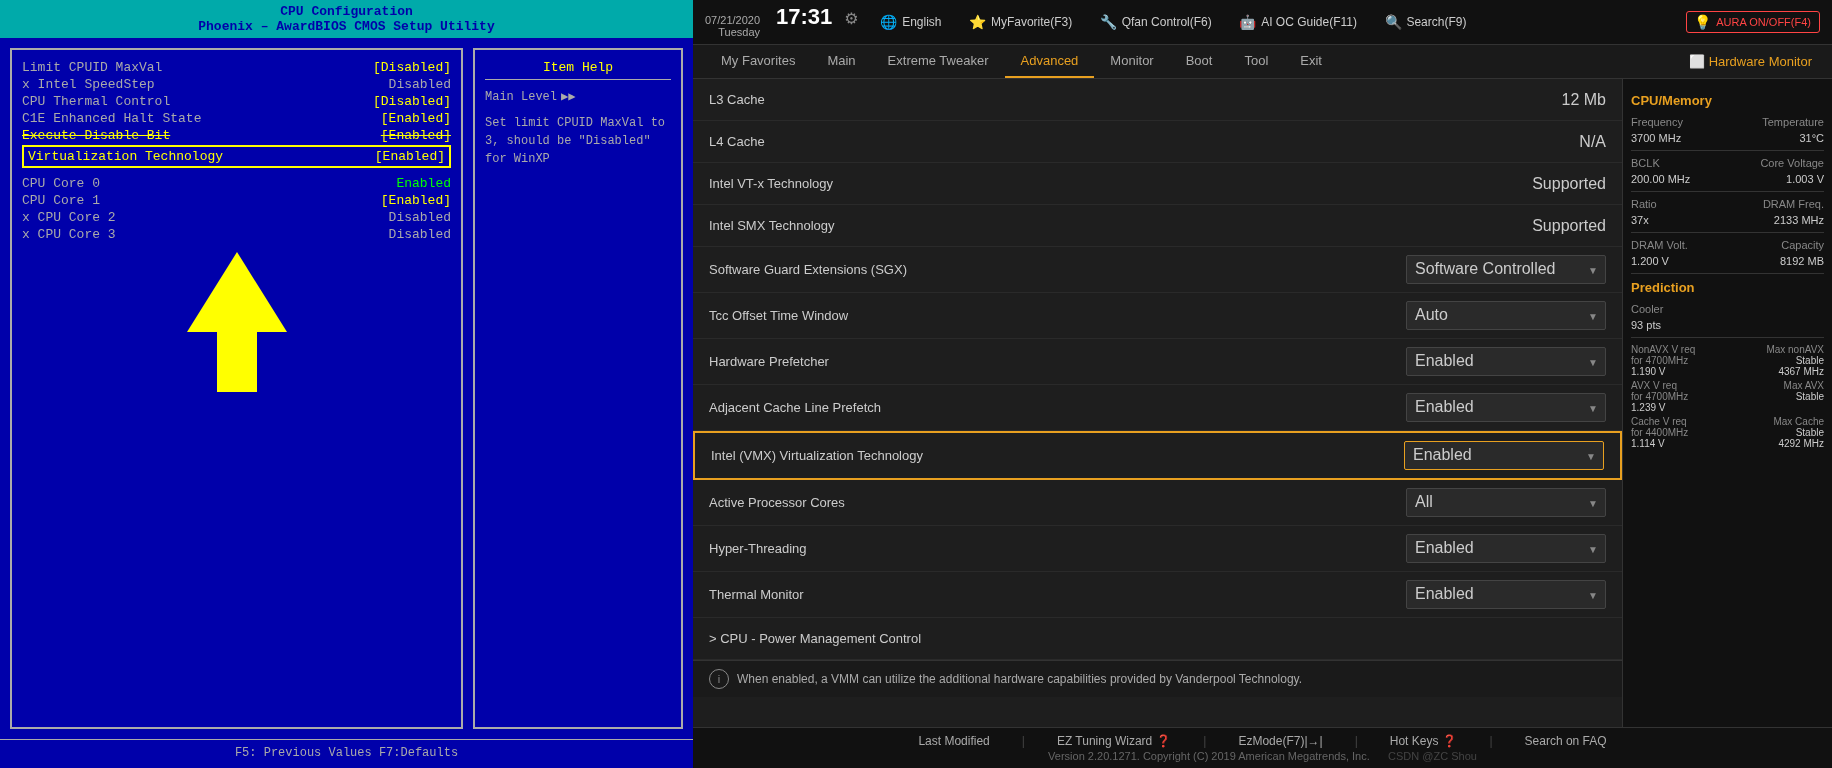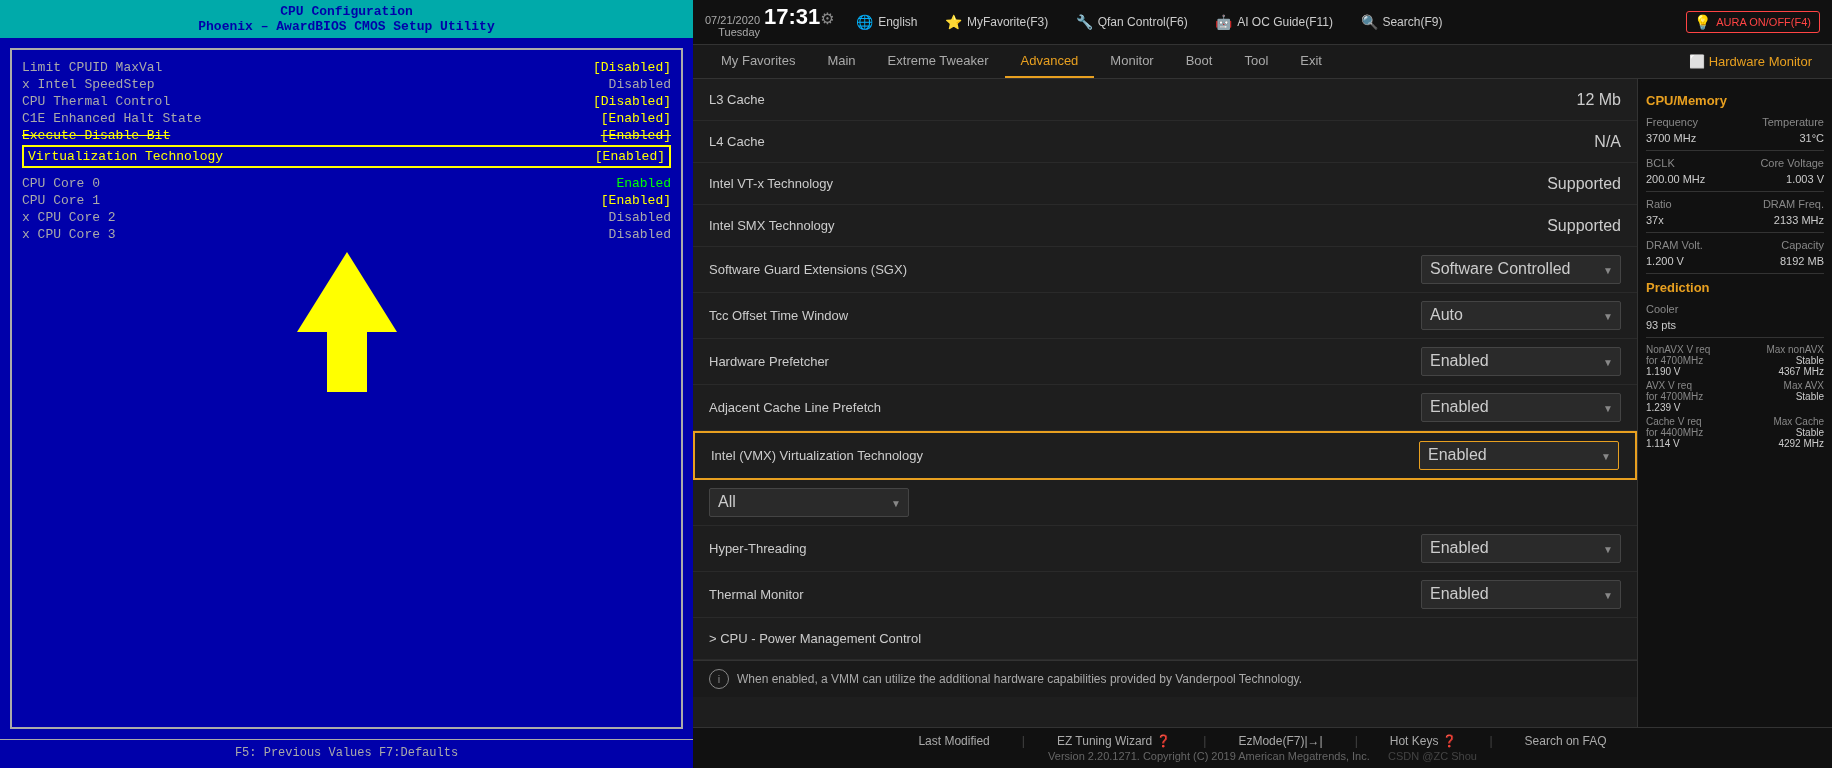--- a/index.html
+++ b/index.html
@@ -253,21 +253,21 @@
       right: 8px;
       top: 50%;
       transform: translateY(-50%);
       color: #888;
       pointer-events: none;
       font-size: 10px;
     }
 
     
     .hw-sidebar {
-      width: 195px;
+      width: 210px;
       background: #111111;
       border-left: 1px solid #333;
       padding: 10px 8px;
       overflow-y: auto;
       flex-shrink: 0;
     }
     .hw-section-title {
       color: #e8a020;
       font-size: 13px;
       font-weight: bold;
@@ -404,32 +404,42 @@
         <span class="val-disabled">Disabled</span>
       </div>
 
       <div class="arrow-container">
         <div class="arrow-wrapper">
           <div class="arrow-up"></div>
           <div class="arrow-shaft"></div>
         </div>
       </div>
     </div>
+    <div class="bios-right-col">
+      <div class="bios-right-title">Item Help</div>
+      <div class="bios-right-text">
+        <div style="display:flex; align-items:center; gap:4px; margin-bottom:8px;">
+          <span>Main Level</span>
+          <span>▶▶</span>
+        </div>
+        <div>Set limit CPUID MaxVal to 3, should be "Disabled" for WinXP</div>
+      </div>
+    </div>
   </div>
   <div class="bios-footer">
     <div class="bios-footer-row">
       <span>F5: Previous Values                    F7:Defaults</span>
     </div>
   </div>
 </div>
 
 <div id="uefi-bios">
 
   <div class="uefi-topbar">
-    <div style="display:flex; align-items:baseline; gap:0;">
+    <div style="display:flex; align-items:baseline; gap:12px;">
       <div class="uefi-datetime">
         <div class="uefi-date">07/21/2020</div>
         <div class="uefi-date">Tuesday</div>
       </div>
       <div class="uefi-time">17:31</div>
       <span style="color:#888; cursor:pointer;">⚙</span>
     </div>
     <div class="uefi-topbar-btn">
       <span class="icon">🌐</span>
       <span>English</span>
@@ -552,20 +562,21 @@
         <div class="setting-value dropdown-wrapper">
           <select class="setting-dropdown" style="border-color:#e8a020;">
             <option>Enabled</option>
             <option>Disabled</option>
           </select>
           <span class="dropdown-arrow">▼</span>
         </div>
       </div>
 
       <div class="setting-row">
+        <span class="setting-label">Active Processor Cores</span>
         <div class="setting-value dropdown-wrapper">
           <select class="setting-dropdown">
             <option>All</option>
             <option>1</option>
             <option>2</option>
             <option>3</option>
           </select>
           <span class="dropdown-arrow">▼</span>
         </div>
       </div>

